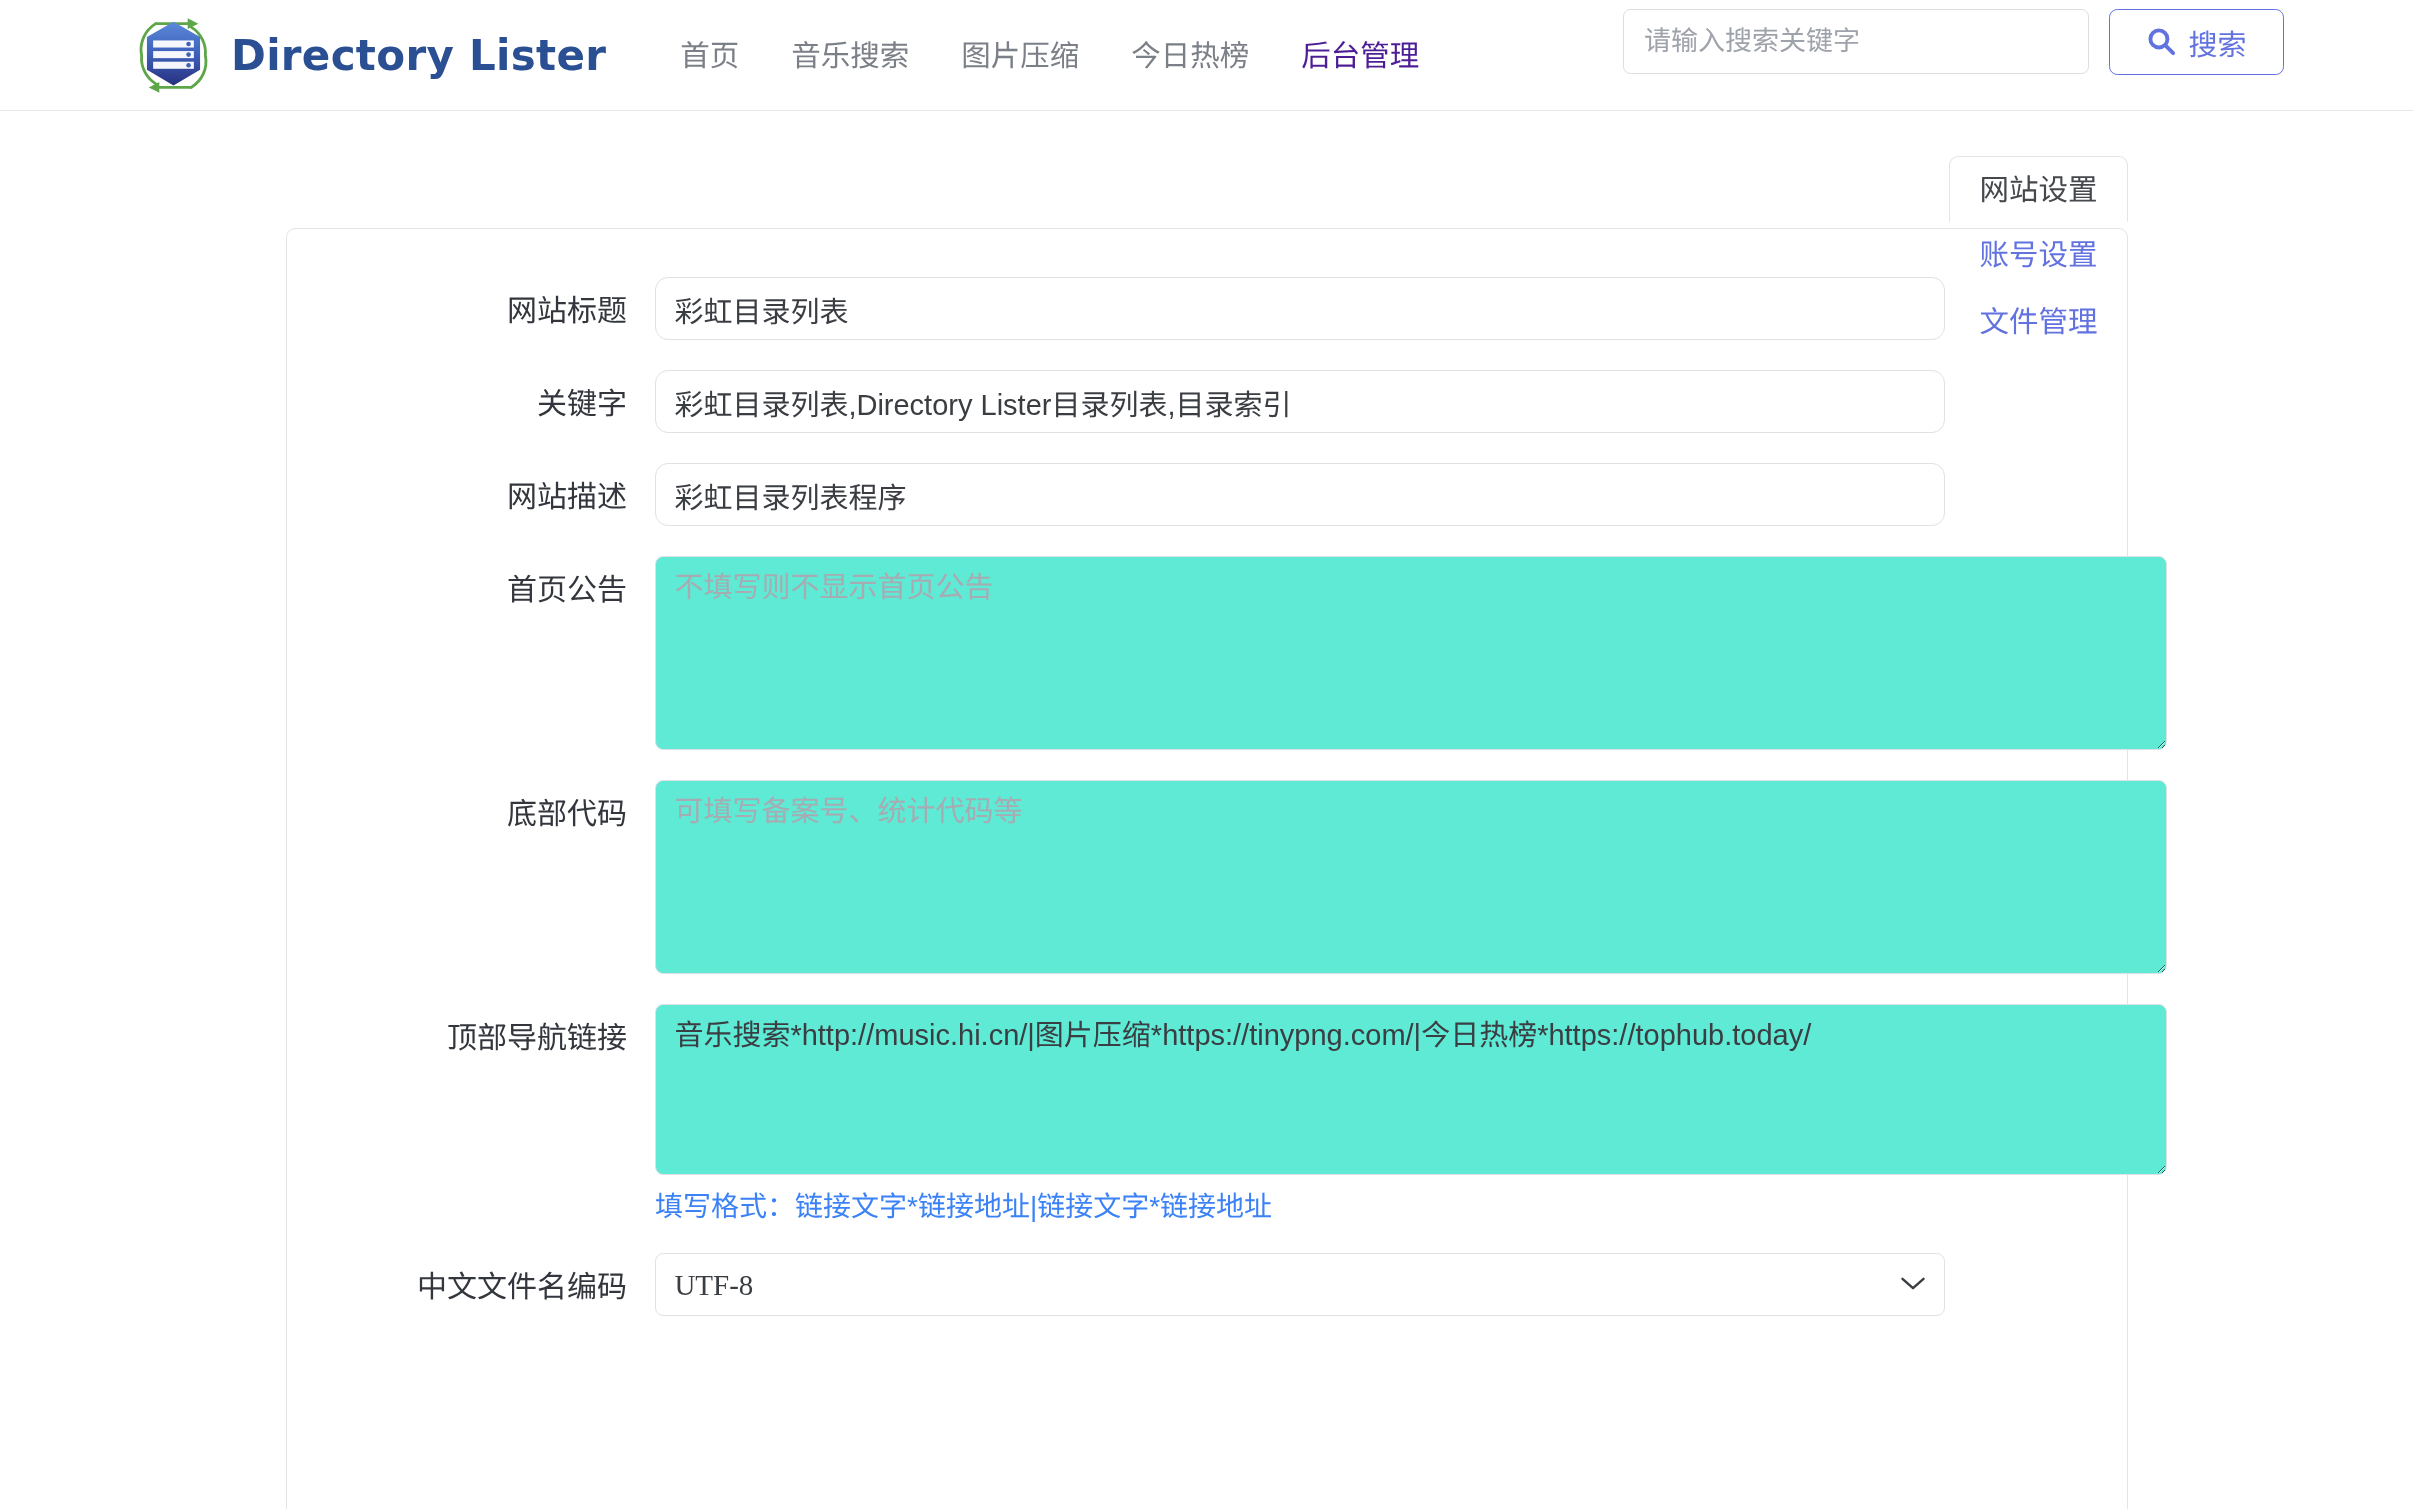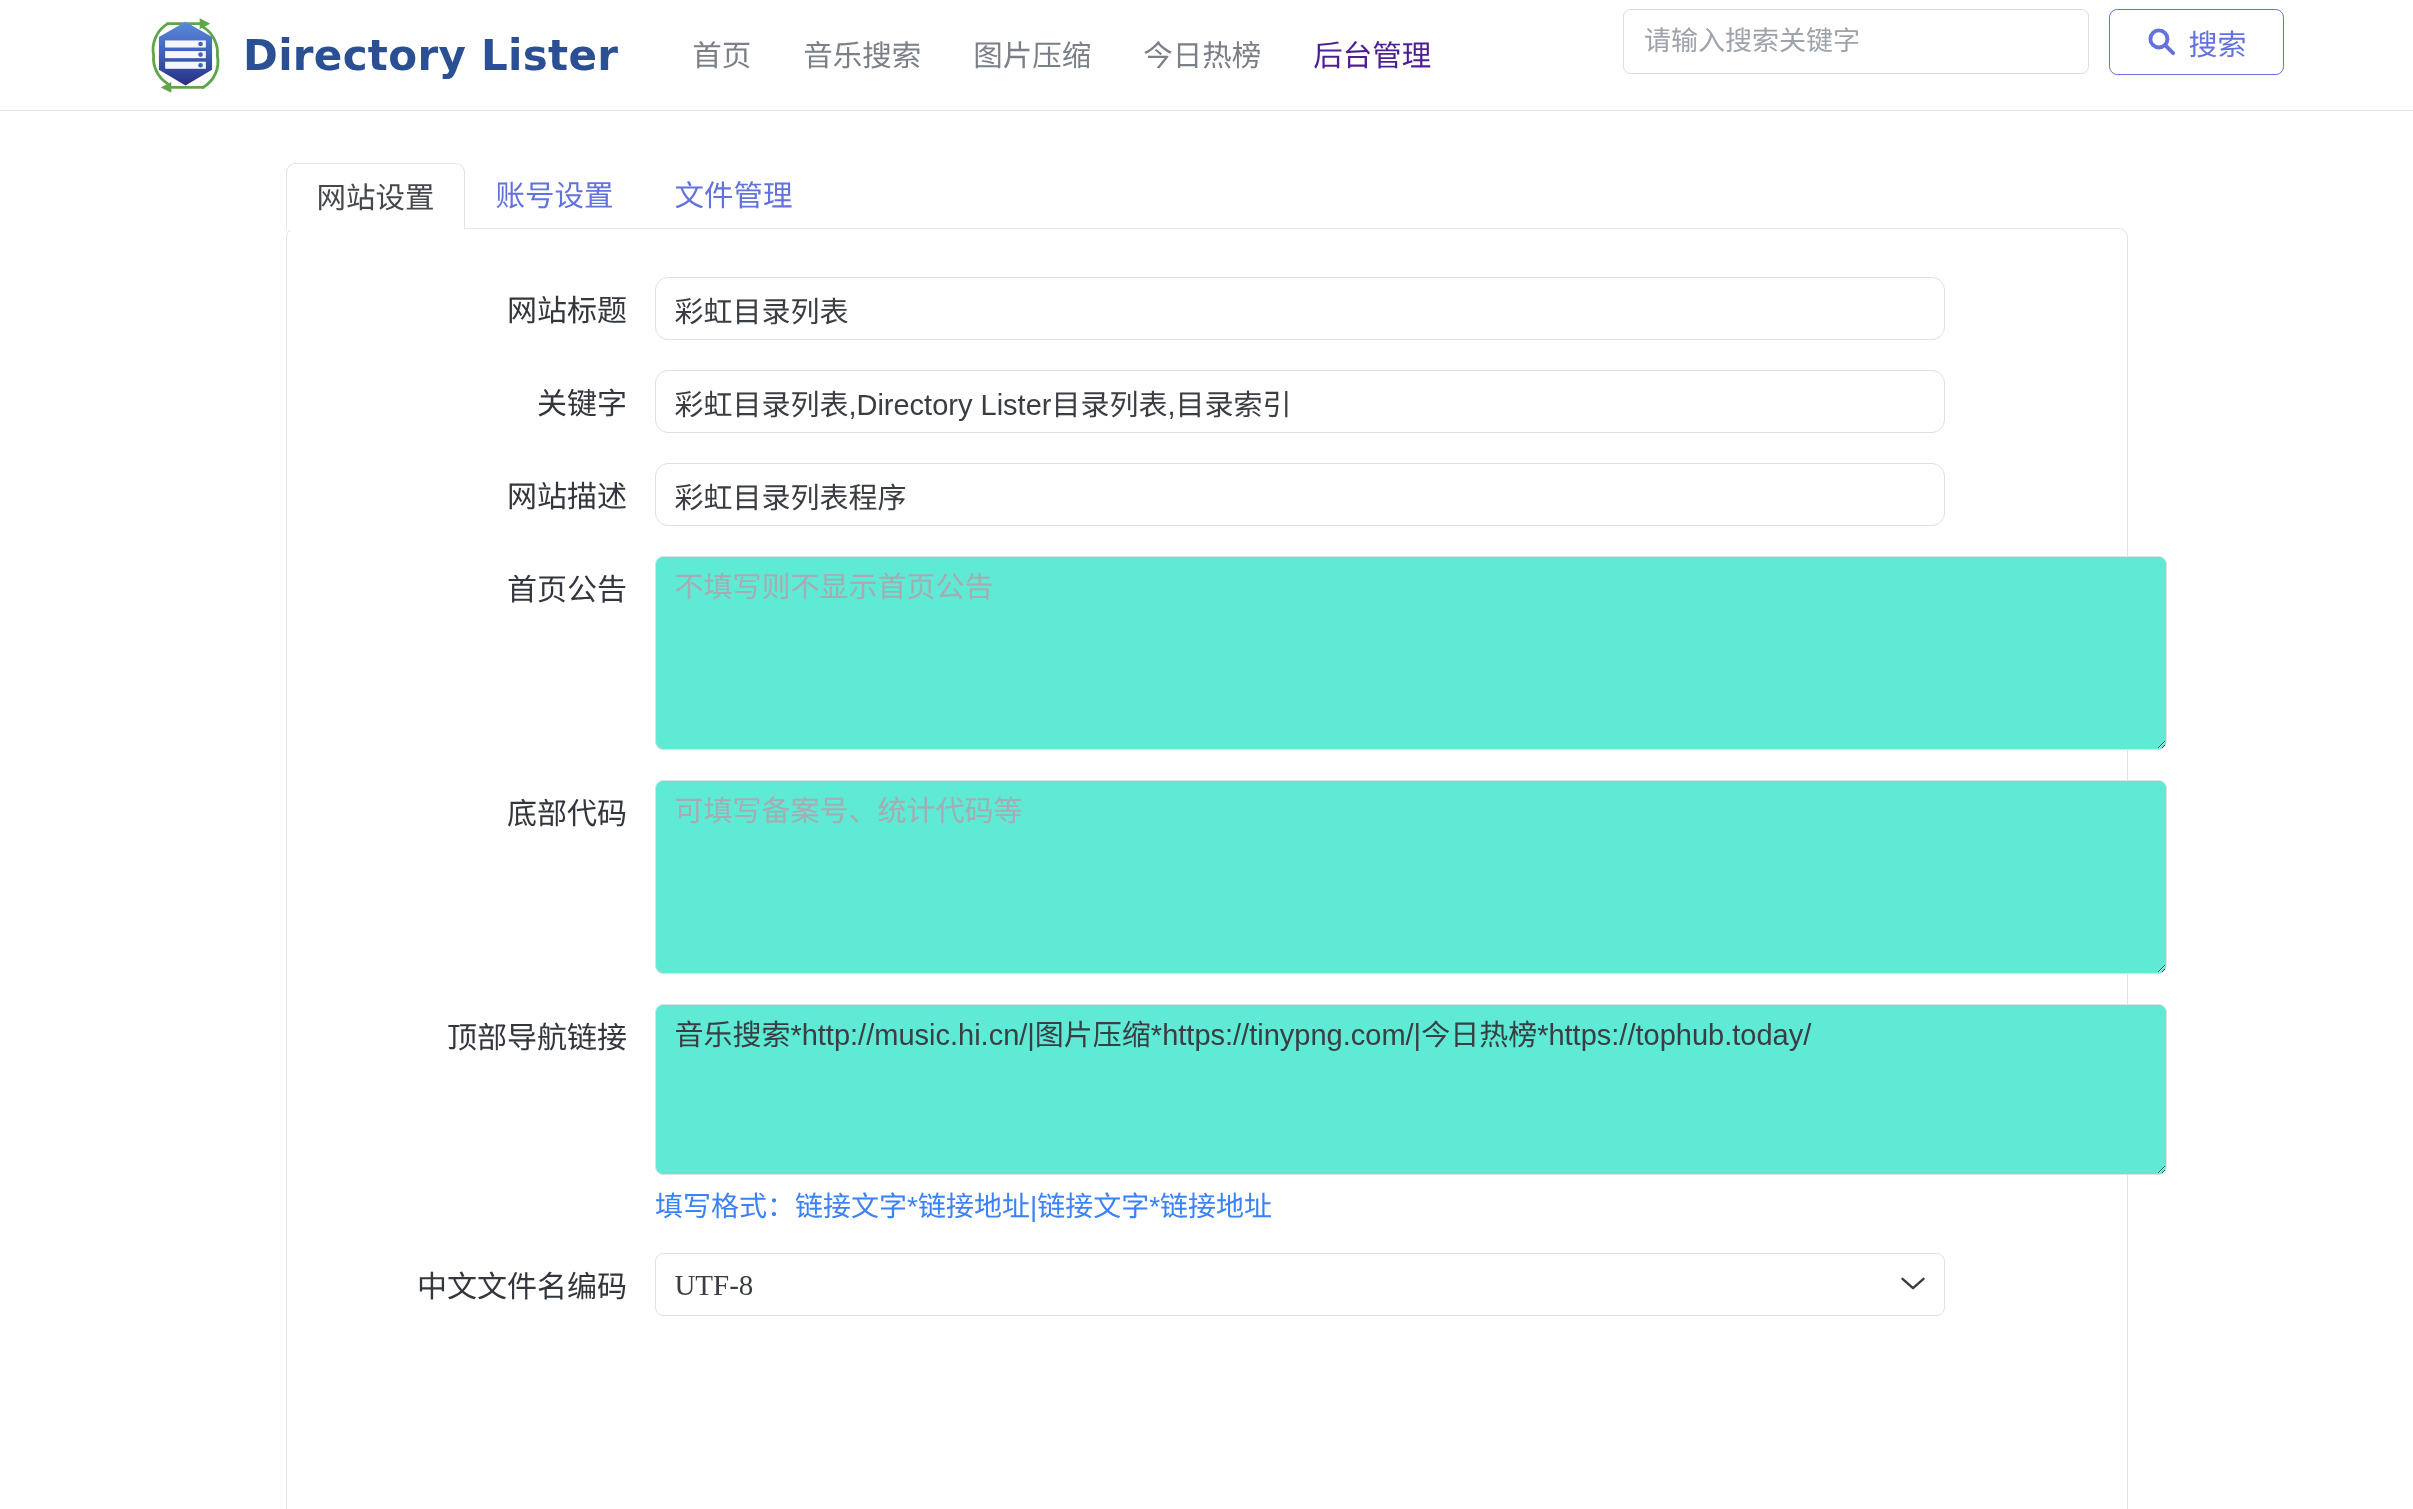--- a/index.html
+++ b/index.html
@@ -11,21 +11,21 @@
     overflow: hidden;
   }
 
   
   .site-header {
     height: 111px;
     width: 100%;
     border-bottom: 1.8px solid #e7e7ea;
     display: flex;
     align-items: center;
-    padding: 0 0 0 12px;
+    padding: 0 0 0 0;
     background: #fff;
     position: relative;
   }
   .brand {
     display: flex;
     align-items: center;
     margin-left: 129px;
     gap: 13px;
     text-decoration: none;
   }
@@ -99,20 +99,21 @@
   
   .content-wrap {
     padding-left: 286px;
     padding-top: 45px;
   }
   .tab-bar {
     display: flex;
     align-items: flex-end;
     height: 72px;
     width: 1842px;
+    flex-direction: column;
   }
   .tab {
     font-size: 29.5px;
     color: #6273e0;
     padding: 18.4px 29.5px 16.6px 29.5px;
     text-decoration: none;
     border: 1.8px solid transparent;
     border-radius: 9.2px 9.2px 0 0;
     line-height: 1;
     white-space: nowrap;

